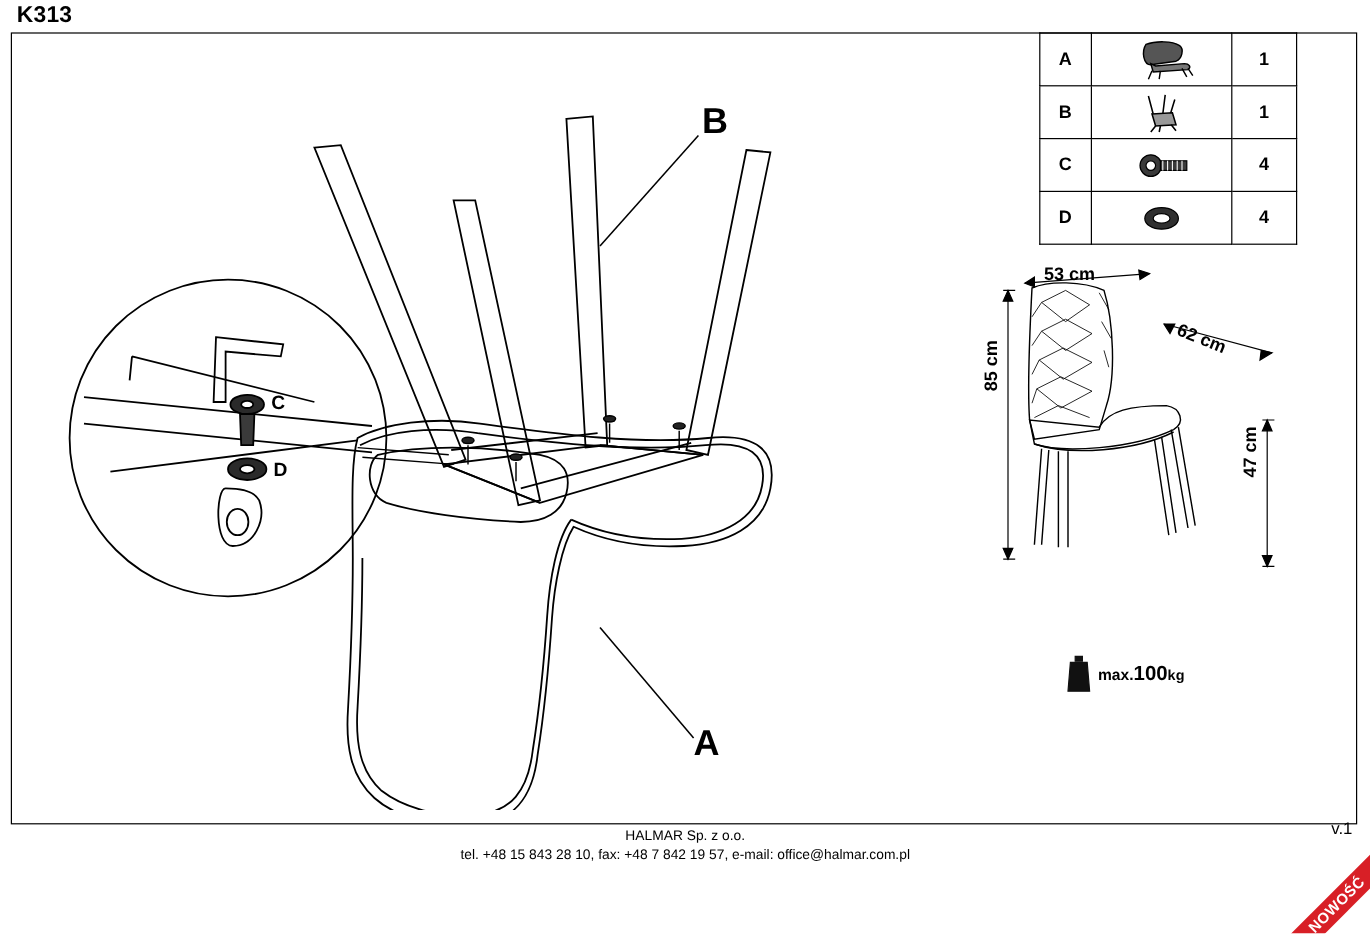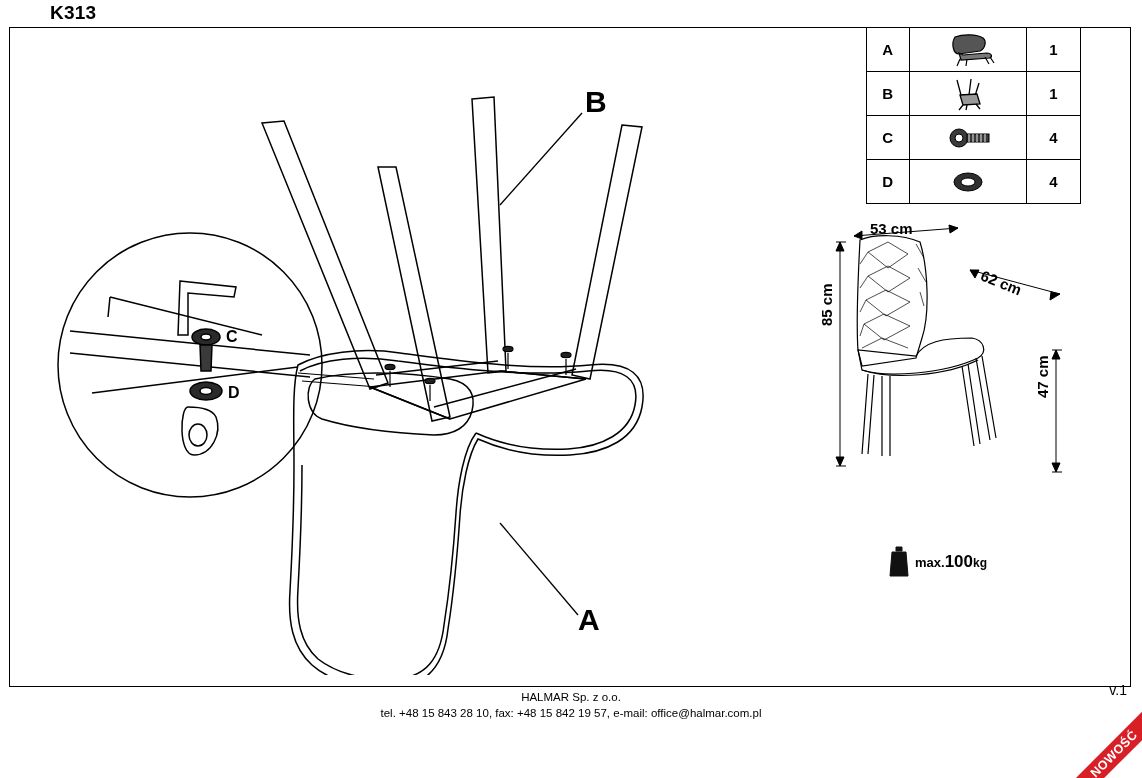--- a/index.html
+++ b/index.html
@@ -18,21 +18,20 @@
     overflow: hidden;
     background: #ffffff;
   }
   .title {
     position: absolute;
     left: 14px;
     top: 2px;
     font-size: 19px;
     font-weight: bold;
     letter-spacing: 0.2px;
-    margin-left: 36px;
   }
   .frame {
     position: absolute;
     left: 9px;
     top: 27px;
     width: 1122px;
     height: 660px;
     border: 1.6px solid #000;
     box-sizing: border-box;
   }
@@ -340,18 +339,18 @@
     </svg>
     <div class="big-letter letter-B">B</div>
     <div class="big-letter letter-A">A</div>
     <div class="small-letter letter-C">C</div>
     <div class="small-letter letter-D">D</div>
   </div>
 
   <div class="version">v.1</div>
   <div class="footer">
     <div>HALMAR Sp. z o.o.</div>
-    <div>tel. +48 15 843 28 10, fax: +48 15 842 19 57, e-mail: office@halmar.com.pl</div>
+    <div>tel. +48 15 843 28 10, fax: +48 7 842 19 57, e-mail: office@halmar.com.pl</div>
   </div>
 
   <div class="novelty">NOWOŚĆ</div>
 
 </div>
 
 </body></html>

